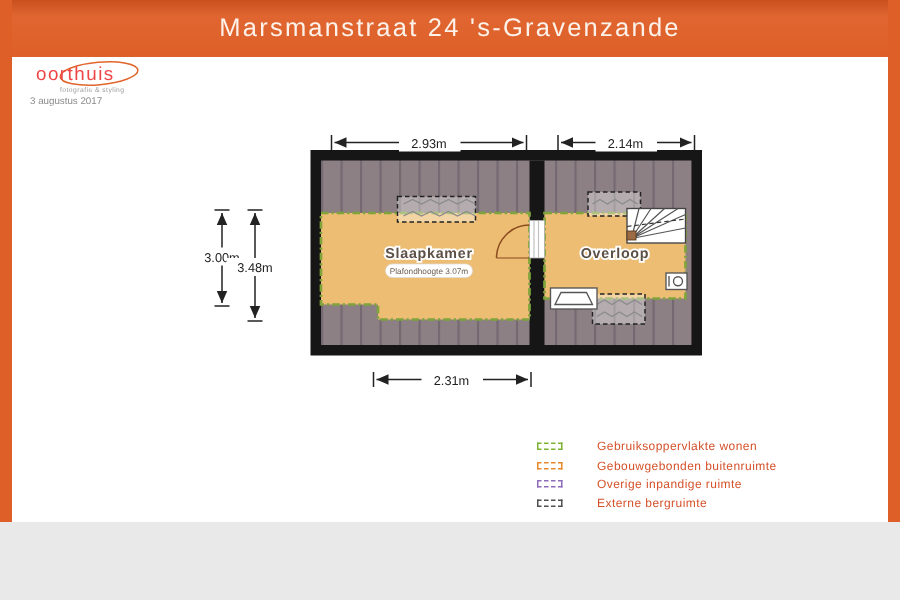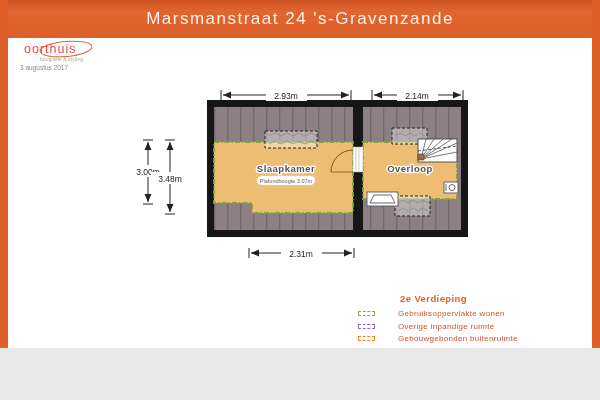--- a/index.html
+++ b/index.html
@@ -161,32 +161,31 @@
     <rect x="151" y="172" width="38" height="12" fill="#ffffff"></rect>
     <text x="170" y="181.5" text-anchor="middle" class="dim-text">3.48m</text>
 
     <text x="286" y="172" text-anchor="middle" class="room-name">Slaapkamer</text>
     <rect x="257" y="176" width="58" height="9" rx="4.5" fill="#ffffff" stroke="#dcdcdc" stroke-width="0.5"></rect>
     <text x="286" y="182.5" text-anchor="middle" class="room-sub">Plafondhoogte 3.07m</text>
     <text x="410" y="172" text-anchor="middle" class="room-name">Overloop</text>
   </svg>
 
   <div class="legend">
-    <div class="legend-title">2e Verdieping</div>
     <div class="legend-row">
       <span class="legend-swatch" style="border-color: rgb(124, 180, 50);"></span>
       <span class="legend-label">Gebruiksoppervlakte wonen</span>
     </div>
     <div class="legend-row">
+      <span class="legend-swatch" style="border-color: rgb(232, 135, 44);"></span>
+      <span class="legend-label">Gebouwgebonden buitenruimte</span>
+    </div>
+    <div class="legend-row">
       <span class="legend-swatch" style="border-color: rgb(142, 108, 186);"></span>
       <span class="legend-label">Overige inpandige ruimte</span>
-    </div>
-    <div class="legend-row">
-      <span class="legend-swatch" style="border-color: rgb(232, 135, 44);"></span>
-      <span class="legend-label">Gebouwgebonden buitenruimte</span>
     </div>
     <div class="legend-row">
       <span class="legend-swatch" style="border-color: rgb(79, 79, 82);"></span>
       <span class="legend-label">Externe bergruimte</span>
     </div>
   </div>
 
   <div class="footer-bar">
     <p class="footer-p1">Het meetrapport is opgesteld conform de richtlijnen NEN 2580:2007 NL, inzake "Oppervlakten en inhouden van gebouwen – Termen, definities en bepalingsmethoden". Inclusief het correctieblad C1:2008 en de NVM meetinstructie.</p>
     <p class="footer-p2">De gemeten waarden zijn zo getrouw mogelijk opgenomen en weergegeven. Oorthuis fotografie is niet aansprakelijk voor een onjuist en/of onvolledig meetcertificaat. Alle aansprakelijkheidsstellingen en/of schadeclaims worden door Oorthuis fotografie nadrukkelijk van de hand gewezen.</p>

